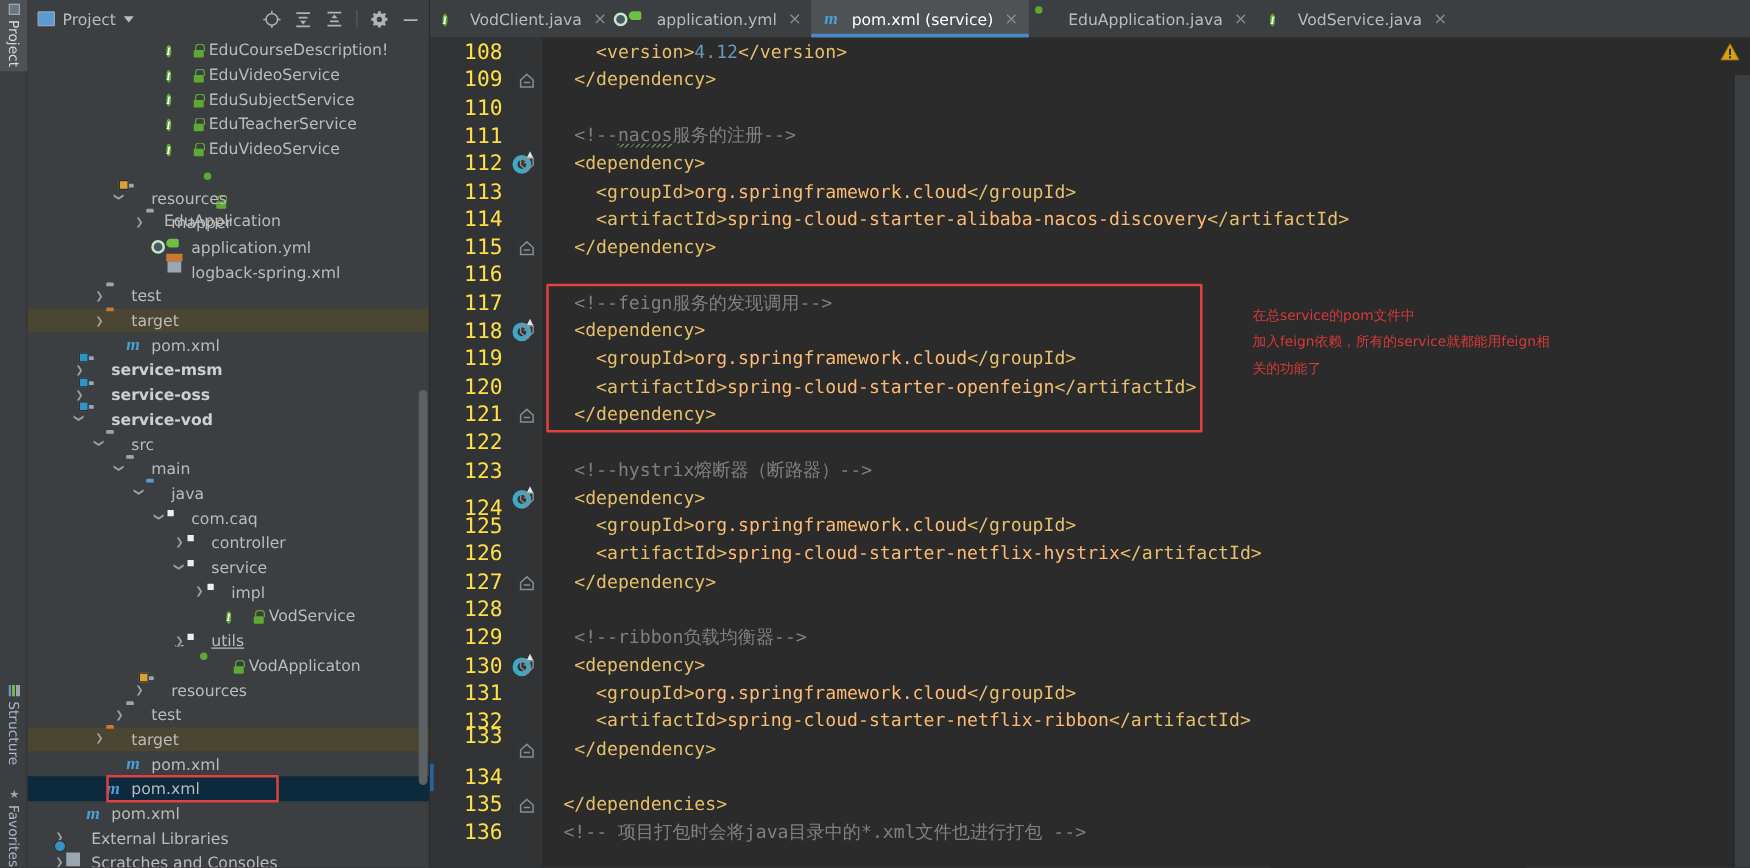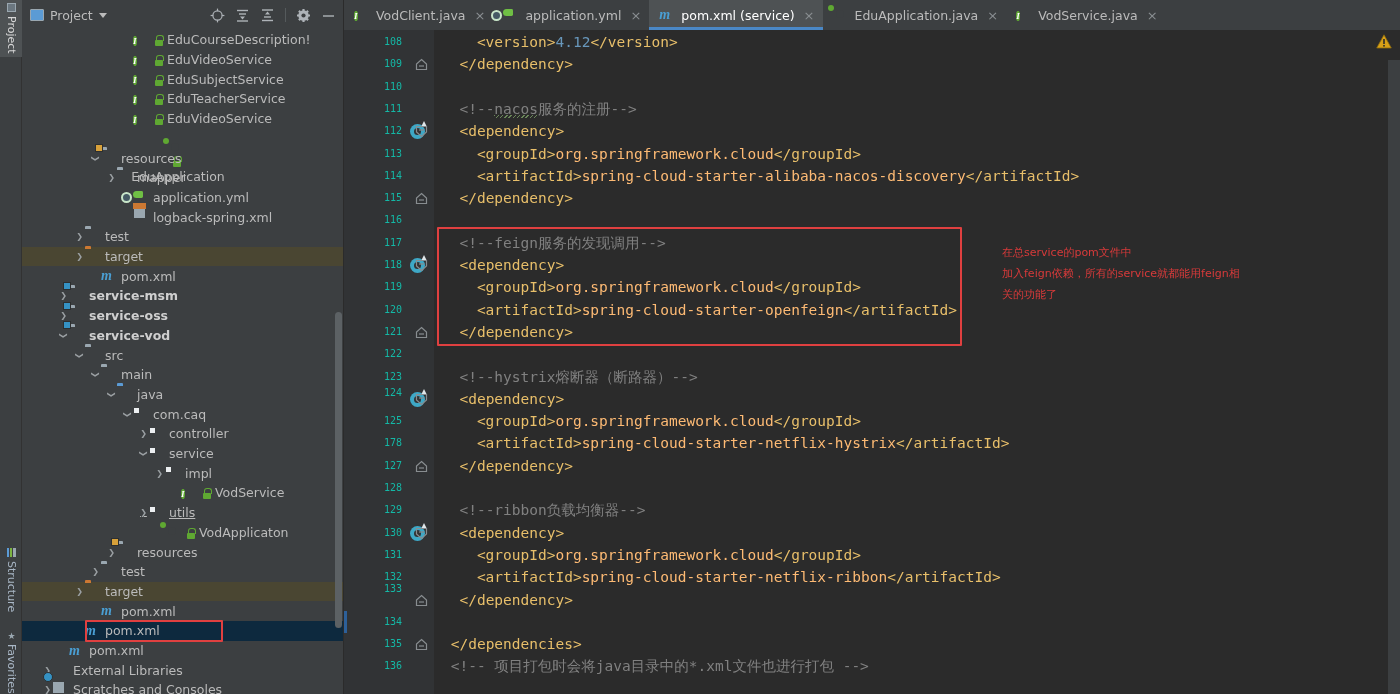--- a/index.html
+++ b/index.html
@@ -143,22 +143,22 @@
   .tab.active::after {
     content:""; position:absolute; left:0; right:0; bottom:0; height:3px; background:#4a88c7;
   }
   .tabclose { color:#8a8f92; font-size:13px; margin-left:3px; line-height:13px; }
   .tab .ic { margin-right:0; }
 
   .editorbody { flex:1 1 auto; display:flex; position:relative; overflow:hidden; }
   .leftmark { width: 6px; flex:0 0 6px; background:#313335; position:relative; }
   .gutter {
     width: 60px; flex: 0 0 60px; background:#313335;
-    position:relative; text-align:right; color:#14b8a6;
-    font-family:"DejaVu Sans Mono", monospace; font-size:10px;
+    position:relative; text-align:right; color:#fde047;
+    font-family:"DejaVu Sans Mono", monospace; font-size:17px;
   }
   .foldcol { width: 24px; flex:0 0 24px; background:#313335; position:relative; }
   .codearea {
     flex:1 1 auto; position:relative; background:#2b2b2b; overflow:hidden;
     font-family:"DejaVu Sans Mono", monospace; font-size:14.5px;
   }
   .lnum { position:absolute; right:8px; height:22.3px; line-height:22.3px; }
   .mavenico {
     position:absolute; left:0px; width:15px; height:15px; border-radius:50%;
     background:#3ea8c6;
@@ -533,23 +533,23 @@
           <div class="lnum" style="top: 134.8px;">114</div>
           <div class="lnum" style="top: 157.1px;">115</div>
           <div class="lnum" style="top: 179.4px;">116</div>
           <div class="lnum" style="top: 201.7px;">117</div>
           <div class="lnum" style="top: 224px;">118</div>
           <div class="lnum" style="top: 246.3px;">119</div>
           <div class="lnum" style="top: 268.6px;">120</div>
           <div class="lnum" style="top: 290.9px;">121</div>
           <div class="lnum" style="top: 313.2px;">122</div>
           <div class="lnum" style="top: 335.5px;">123</div>
-          <div class="lnum" style="top: 352px;">124</div>
+          <div class="lnum" style="top: 366px;">124</div>
           <div class="lnum" style="top: 380.1px;">125</div>
-          <div class="lnum" style="top: 402.4px;">178</div>
+          <div class="lnum" style="top: 402.4px;">126</div>
           <div class="lnum" style="top: 424.7px;">127</div>
           <div class="lnum" style="top: 447px;">128</div>
           <div class="lnum" style="top: 469.3px;">129</div>
           <div class="lnum" style="top: 491.6px;">130</div>
           <div class="lnum" style="top: 513.9px;">131</div>
           <div class="lnum" style="top: 536.2px;">132</div>
           <div class="lnum" style="top: 548px;">133</div>
           <div class="lnum" style="top: 580.8px;">134</div>
           <div class="lnum" style="top: 603.1px; margin-left: 11px;">135</div>
           <div class="lnum" style="top: 625.4px;">136</div>

